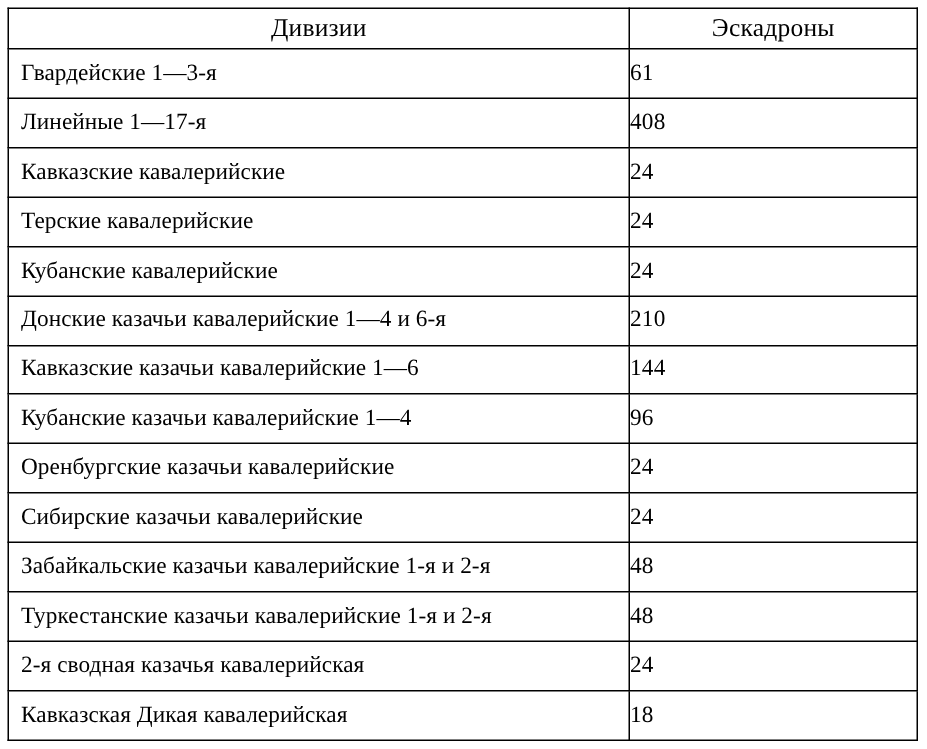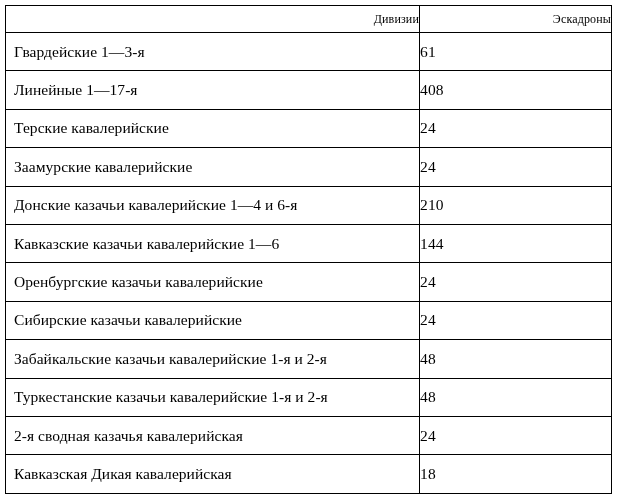--- a/index.html
+++ b/index.html
@@ -43,22 +43,22 @@
     font-weight: normal;
     font-size: 15.5px;
     line-height: 1.05;
     vertical-align: middle;
     white-space: nowrap;
   }
 
   
   table.data-table thead th {
     height: 26px;
-    text-align: right;
-    font-size: 12px;
+    text-align: center;
+    font-size: 17px;
     letter-spacing: 0.15px;
   }
 
   
   table.data-table tbody tr { height: 27px; }
 
   table.data-table tbody td.cell-name {
     text-align: left;
     padding-left: 8px;
     letter-spacing: 0.05px;
@@ -87,34 +87,42 @@
     <tbody id="table-body">
         <tr>
           <td class="cell-name">Гвардейские 1—3-я</td>
           <td class="cell-value">61</td>
         </tr>
         <tr>
           <td class="cell-name">Линейные 1—17-я</td>
           <td class="cell-value">408</td>
         </tr>
         <tr>
+          <td class="cell-name">Кавказские кавалерийские</td>
+          <td class="cell-value">24</td>
+        </tr>
+        <tr>
           <td class="cell-name">Терские кавалерийские</td>
           <td class="cell-value">24</td>
         </tr>
         <tr>
-          <td class="cell-name">Заамурские кавалерийские</td>
+          <td class="cell-name">Кубанские кавалерийские</td>
           <td class="cell-value">24</td>
         </tr>
         <tr>
           <td class="cell-name">Донские казачьи кавалерийские 1—4 и 6-я</td>
           <td class="cell-value">210</td>
         </tr>
         <tr>
           <td class="cell-name">Кавказские казачьи кавалерийские 1—6</td>
           <td class="cell-value">144</td>
+        </tr>
+        <tr>
+          <td class="cell-name">Кубанские казачьи кавалерийские 1—4</td>
+          <td class="cell-value">96</td>
         </tr>
         <tr>
           <td class="cell-name">Оренбургские казачьи кавалерийские</td>
           <td class="cell-value">24</td>
         </tr>
         <tr>
           <td class="cell-name">Сибирские казачьи кавалерийские</td>
           <td class="cell-value">24</td>
         </tr>
         <tr>

